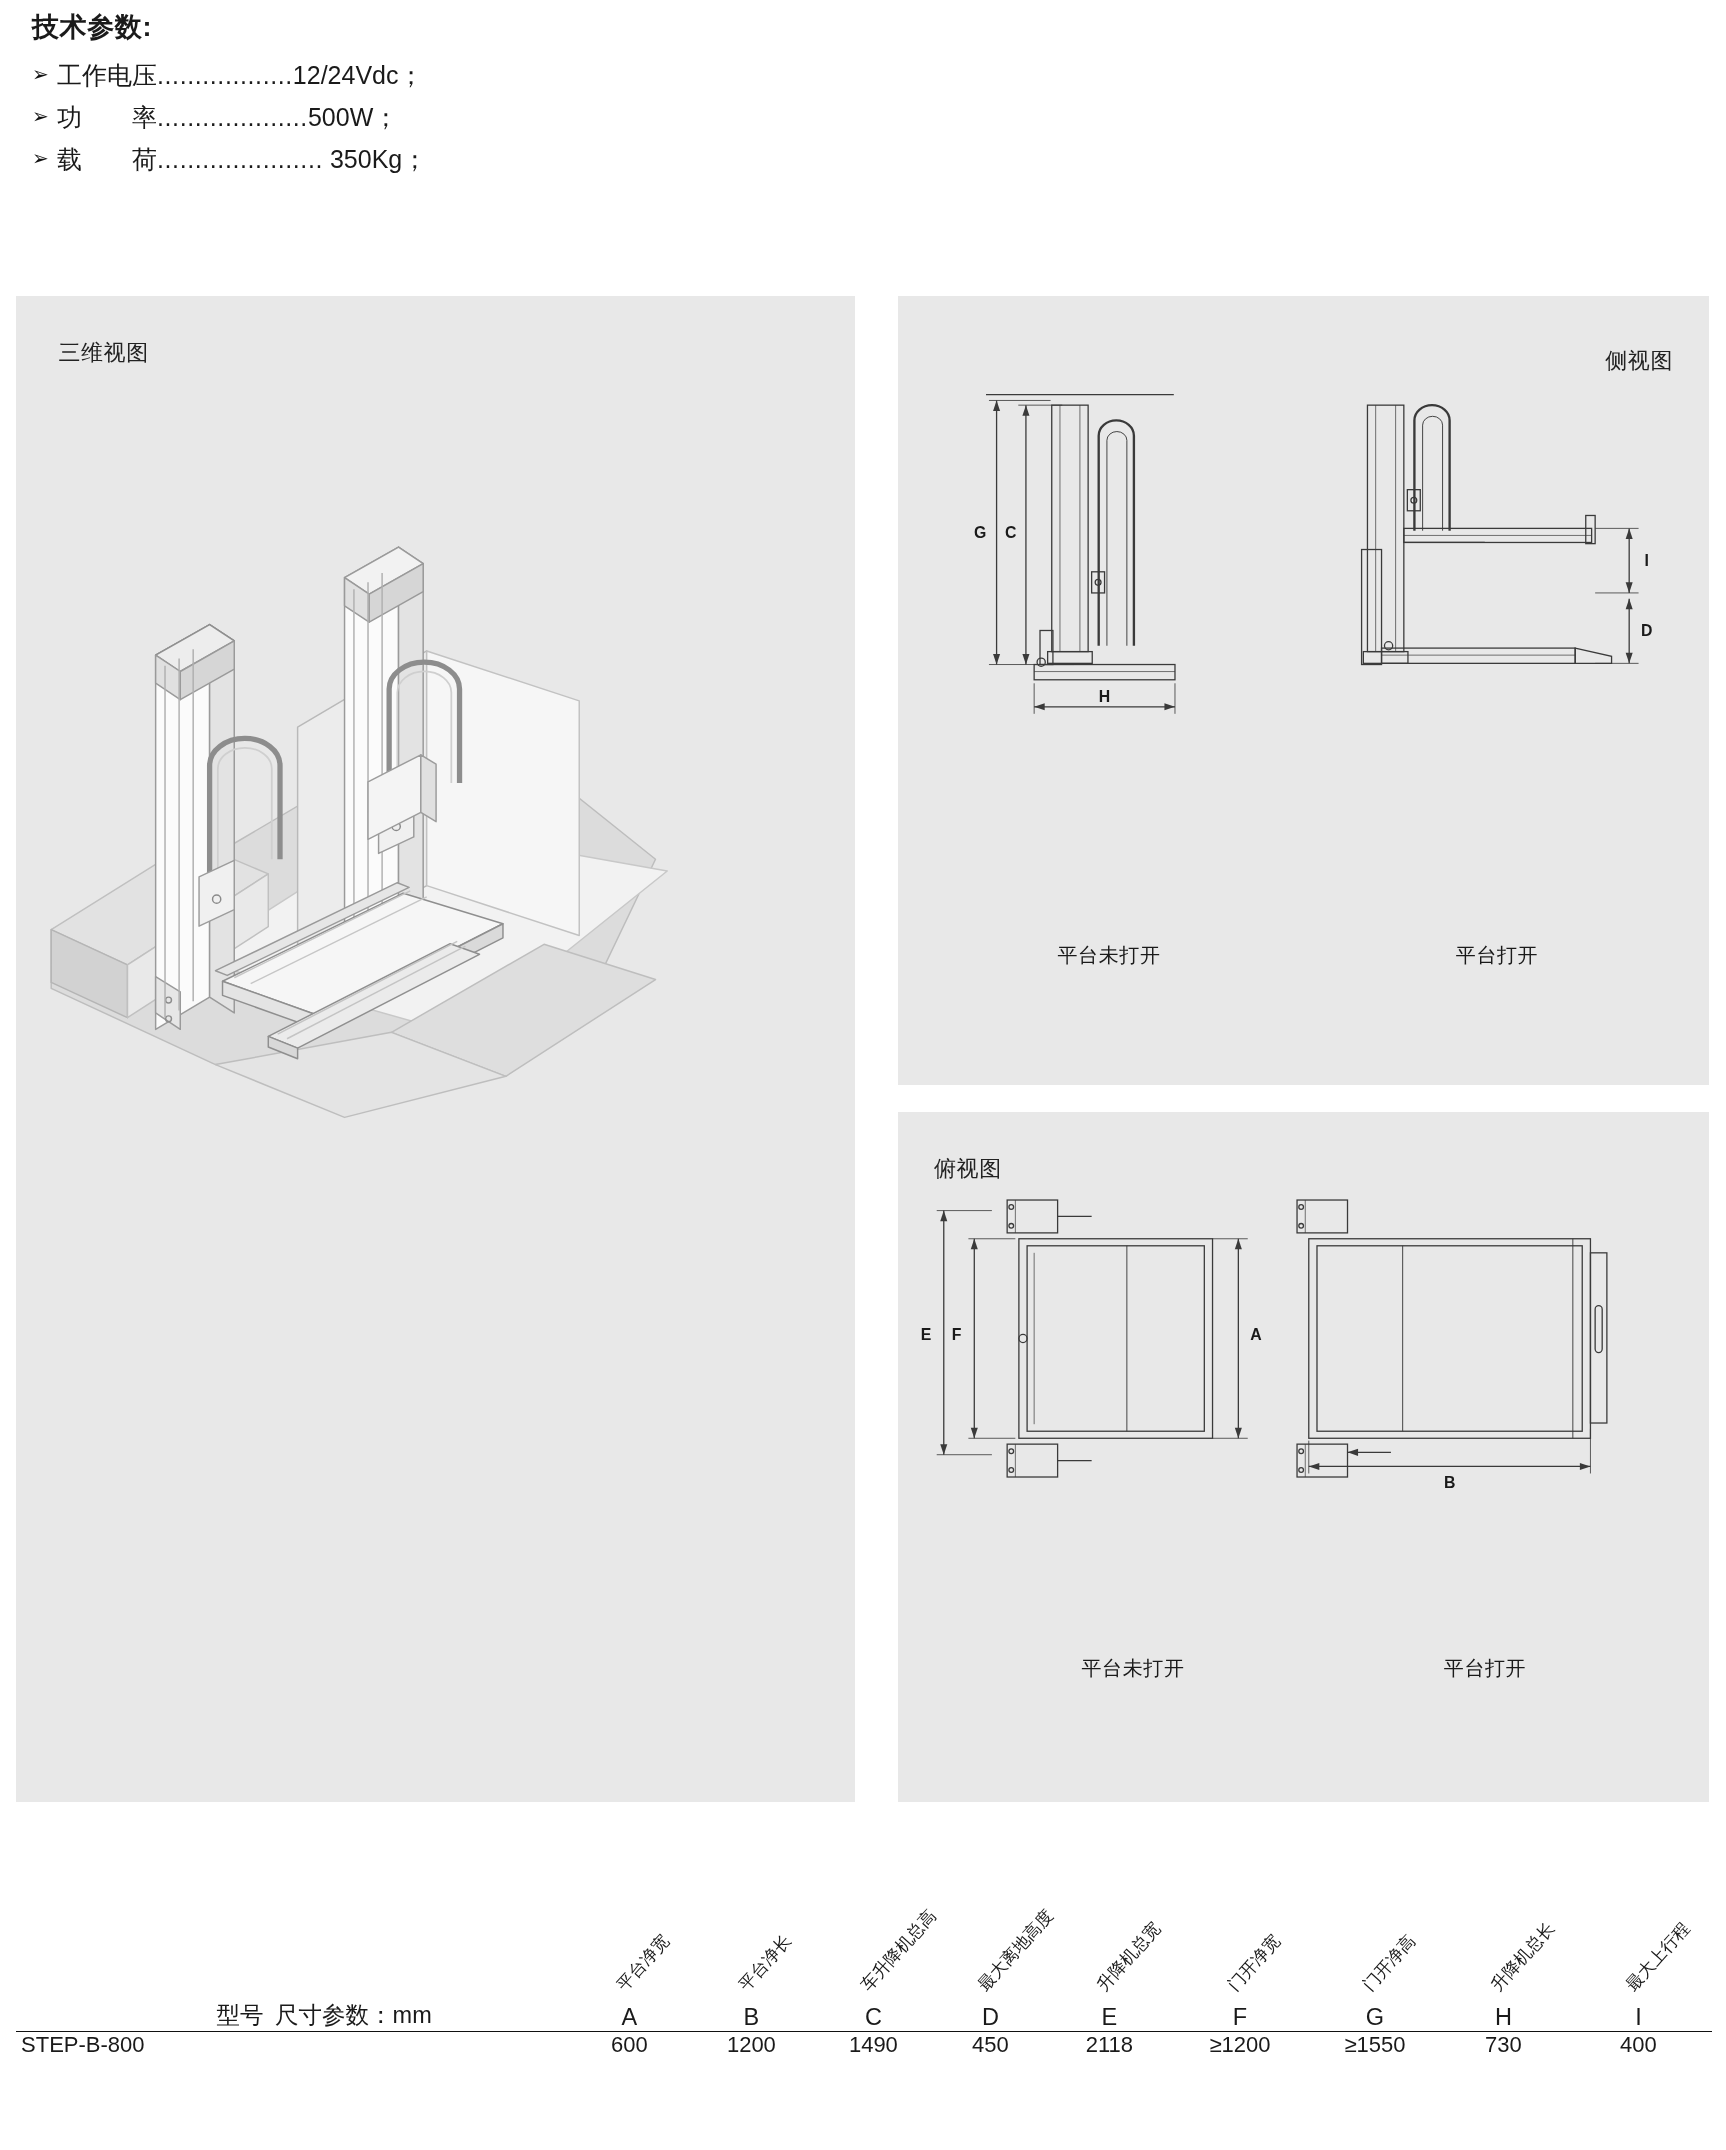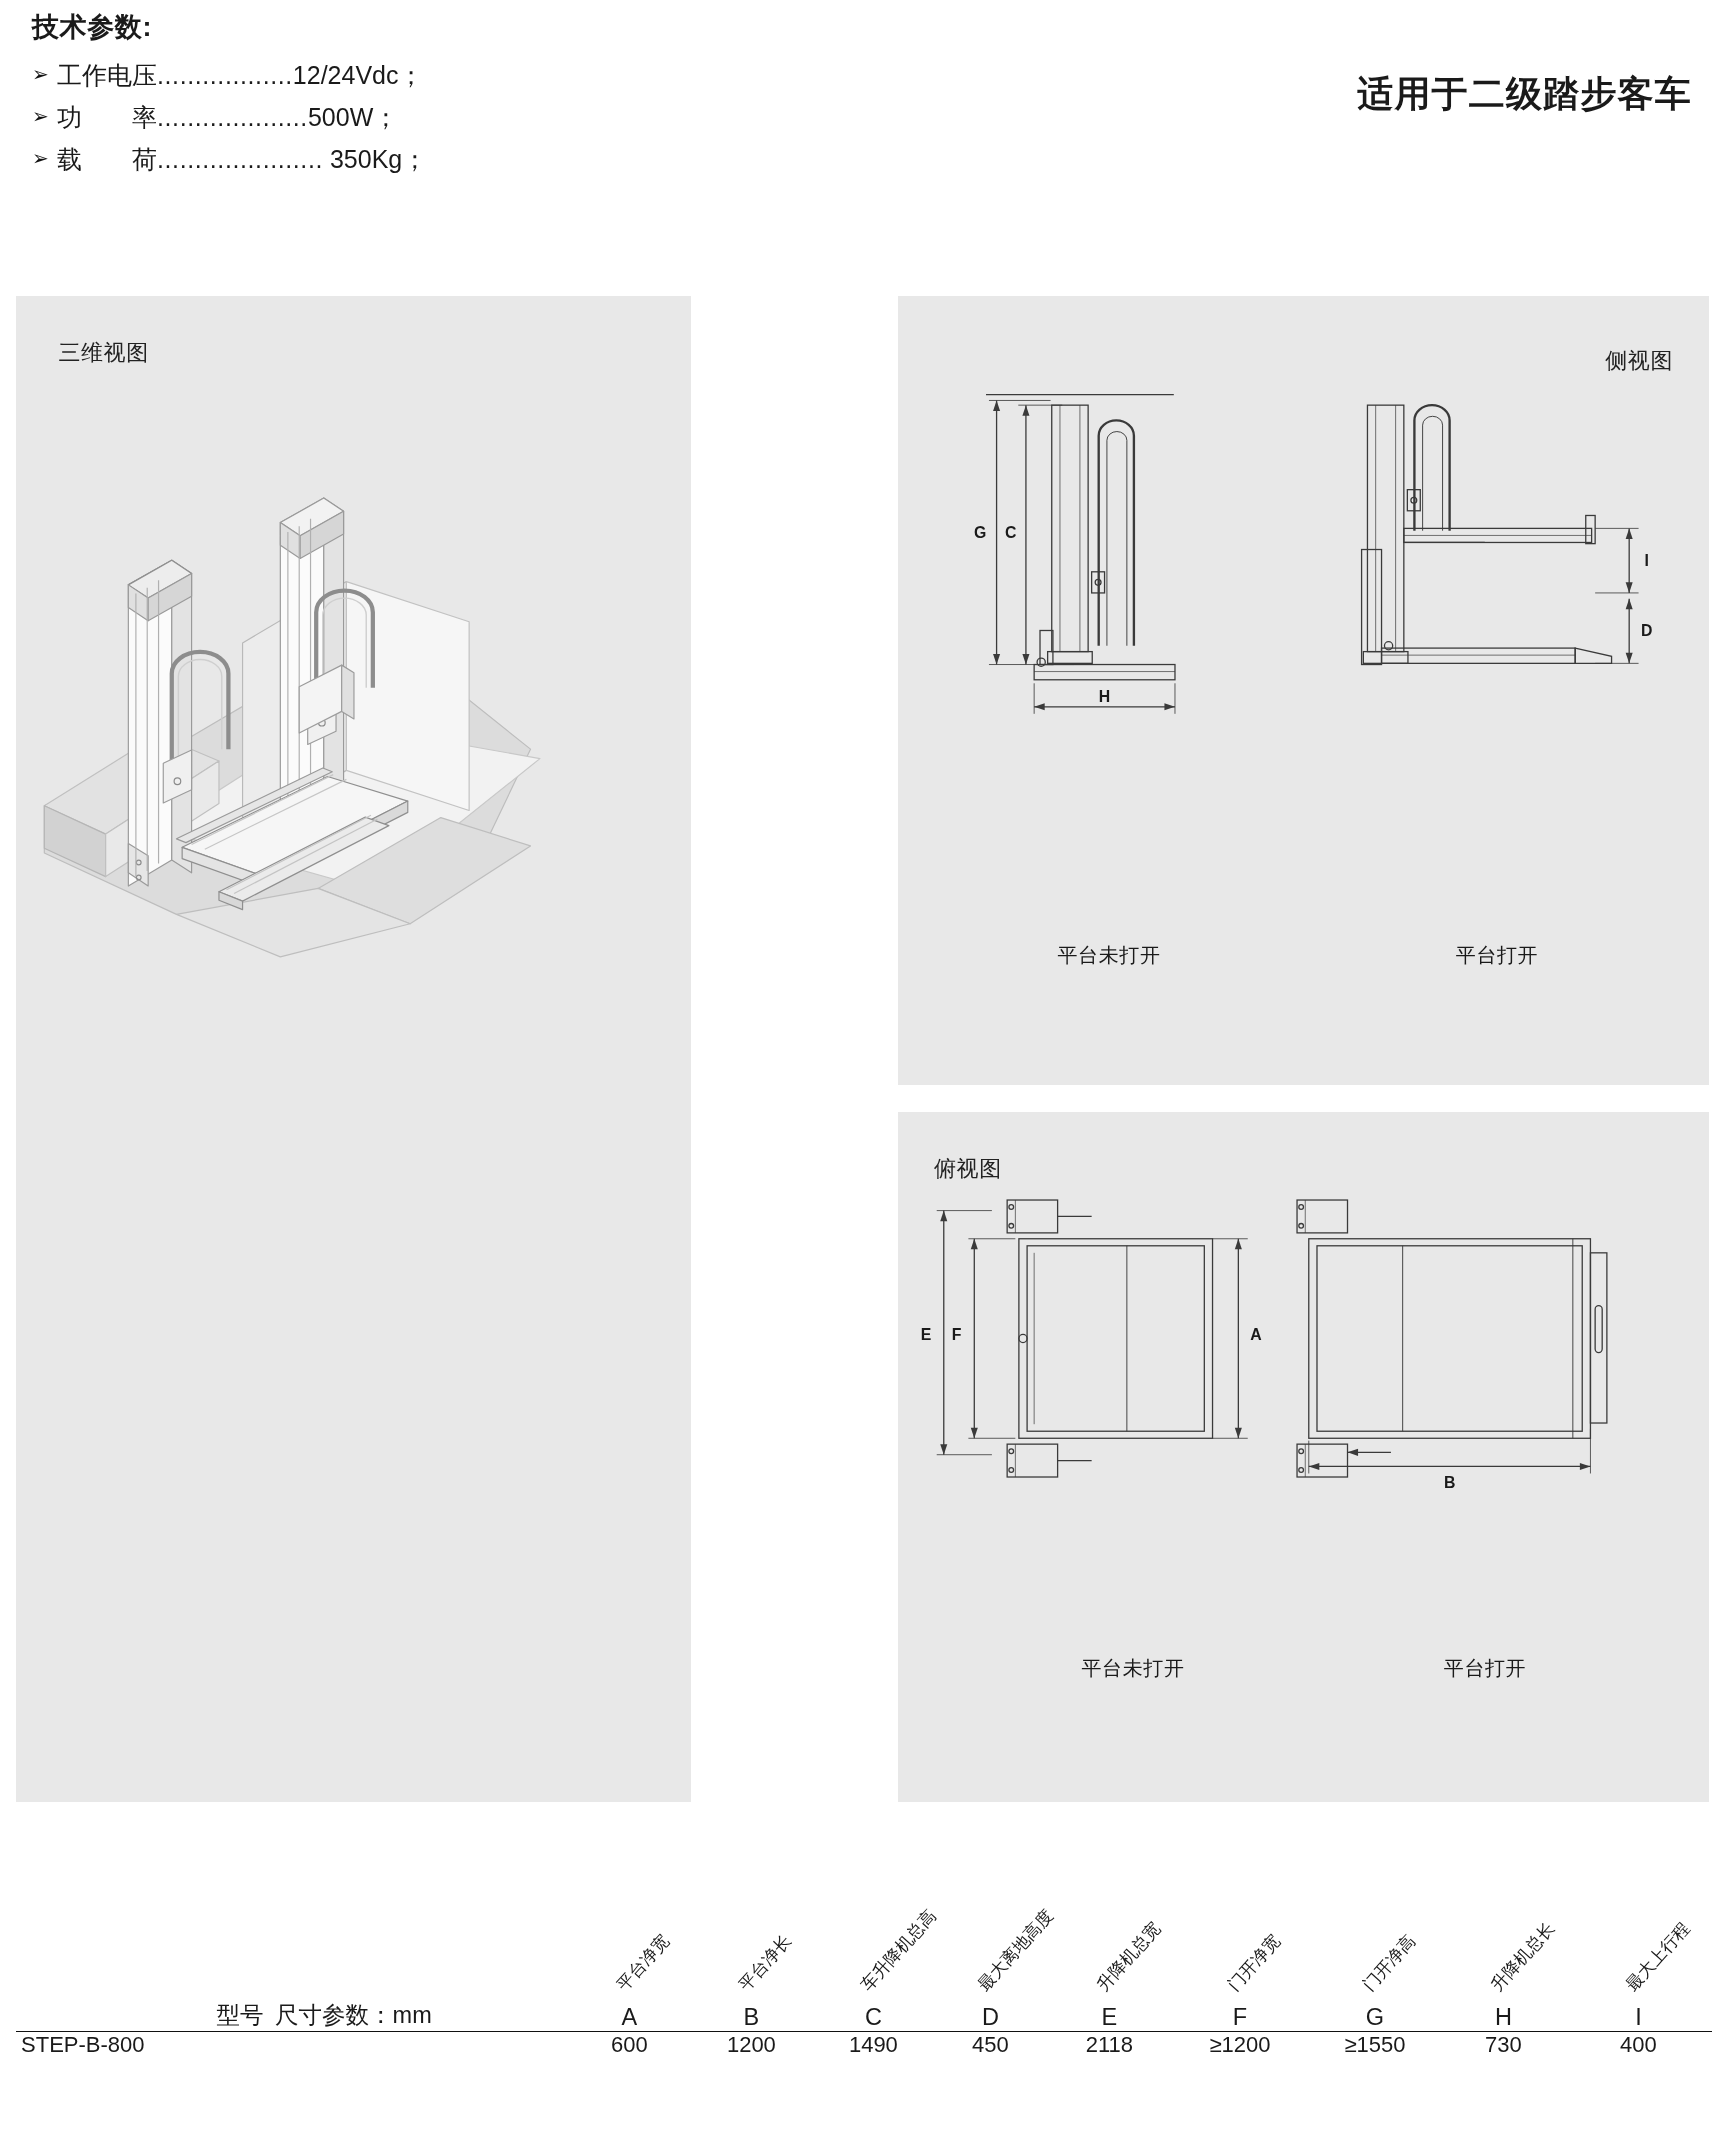--- a/index.html
+++ b/index.html
@@ -80,21 +80,21 @@
   .panel-title {
     position: absolute;
     font-size: 22px;
     color: #222;
     letter-spacing: 0.6px;
   }
 
   #panel-3d {
     left: 16.4px;
     top: 296px;
-    width: 675px;
+    width: 839px;
     height: 1506px;
   }
   #panel-3d .panel-title { left: 42px; top: 42px; }
 
   #panel-side {
     left: 898px;
     top: 296px;
     width: 811px;
     height: 789px;
   }
@@ -206,21 +206,20 @@
     </div>
 
     <div class="spec-row">
       <span class="spec-bullet">➢</span>
       <span class="spec-label">载　　荷</span>
       <span class="spec-dots">......................</span>
       <span class="spec-value"> 350Kg；</span>
     </div>
   </div>
 
-  <div class="headline">适用于二级踏步客车</div>
 
   <div class="panel" id="panel-3d">
     <div class="panel-title">三维视图</div>
 
     <svg class="svg-area" viewBox="0 0 1430 2565" preserveAspectRatio="none">
       <g stroke="#4a4a4a" stroke-width="2.5" fill="none" stroke-linejoin="round">
 
         <polygon points="60,1080 360,940 700,740 840,760 1090,960 980,1190 700,1330 340,1310 60,1180" fill="#dcdcdc" stroke="#bdbdbd"></polygon>
 
         <polygon points="300,1130 660,900 1110,980 760,1260" fill="#f2f2f2" stroke="#c8c8c8"></polygon>

